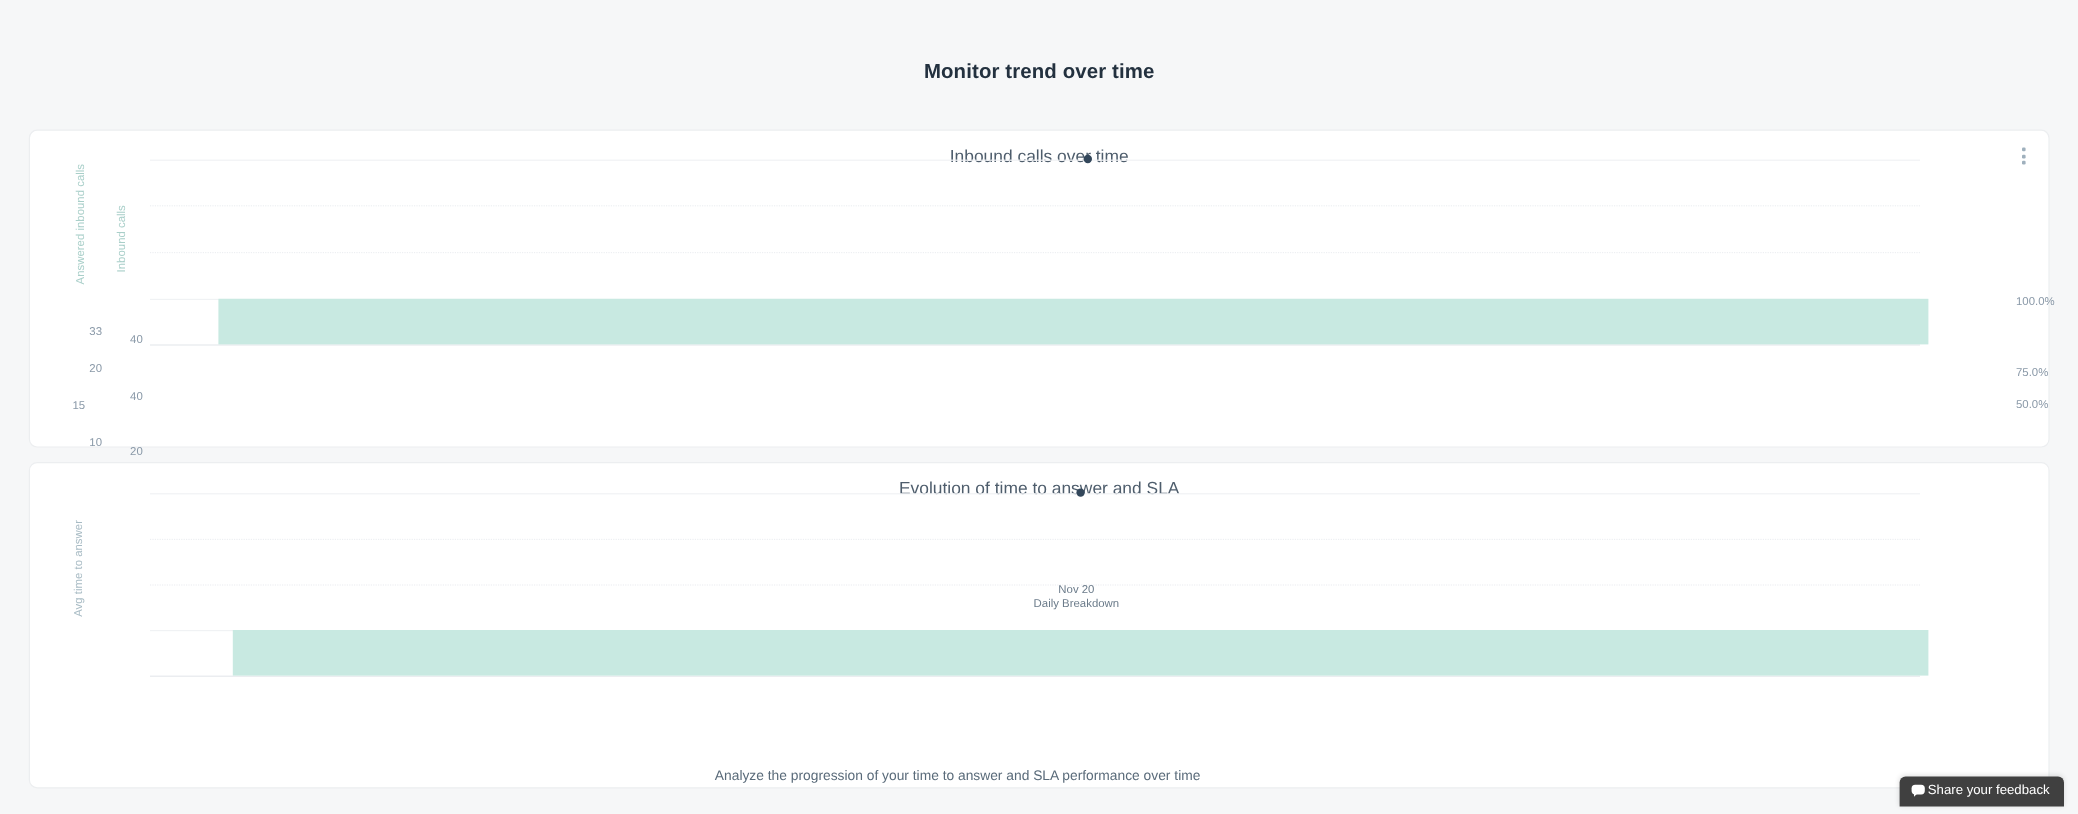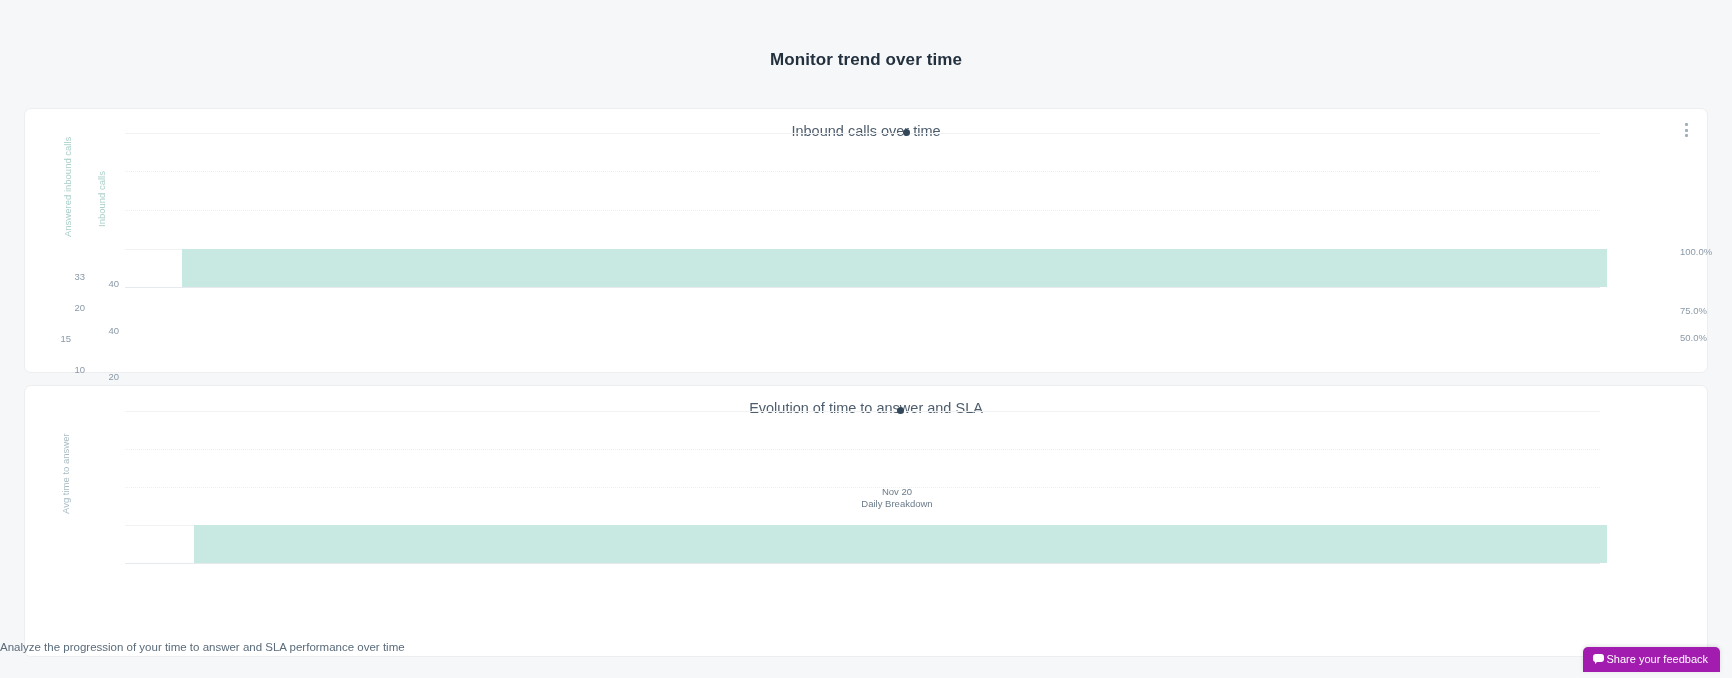--- a/index.html
+++ b/index.html
@@ -198,32 +198,32 @@
     border-radius: 50%;
     background: #bfe6dd;
     display: inline-block;
   }
 
   
   .caption {
     position: absolute;
     left: 0;
     width: 1596px;
-    text-align: left;
+    text-align: center;
     font-size: 11.5px;
     color: #5a6b7a;
     top: 641px;
   }
 
   
   .feedback {
     position: absolute;
     right: 12px;
     bottom: 6px;
-    background: #a21caf;
+    background: #404040;
     color: #ffffff;
     border-radius: 5px 5px 0 0;
     padding: 6px 12px 7px 10px;
     font-size: 11px;
     display: flex;
     align-items: center;
     gap: 2px;
     cursor: pointer;
     box-shadow: 0 -1px 4px rgba(0,0,0,0.12);
   }

